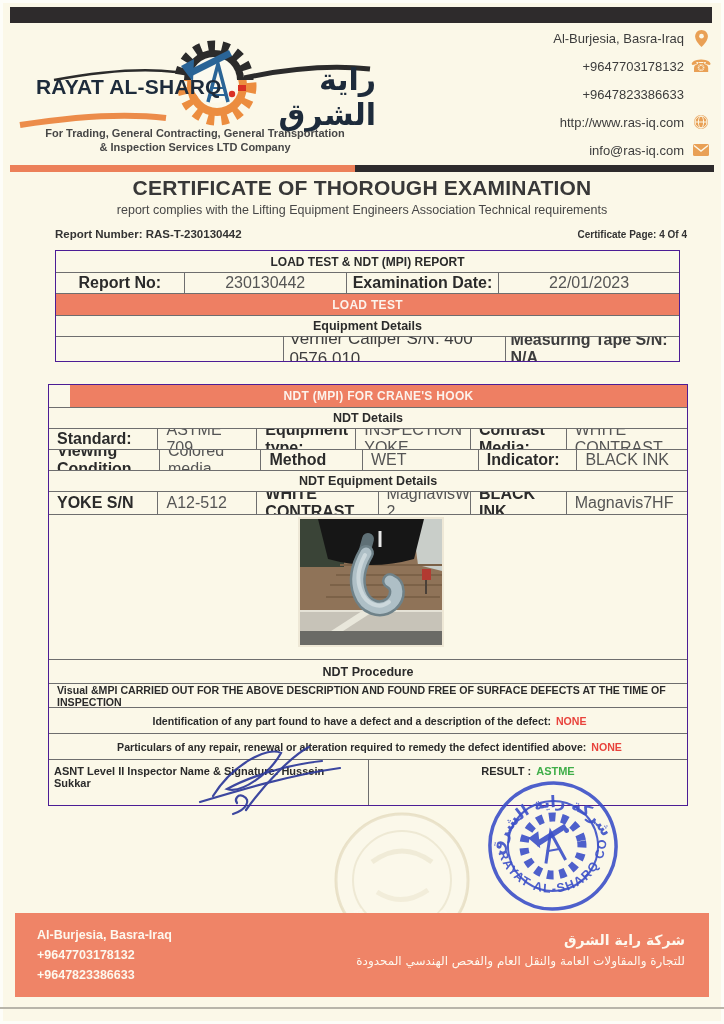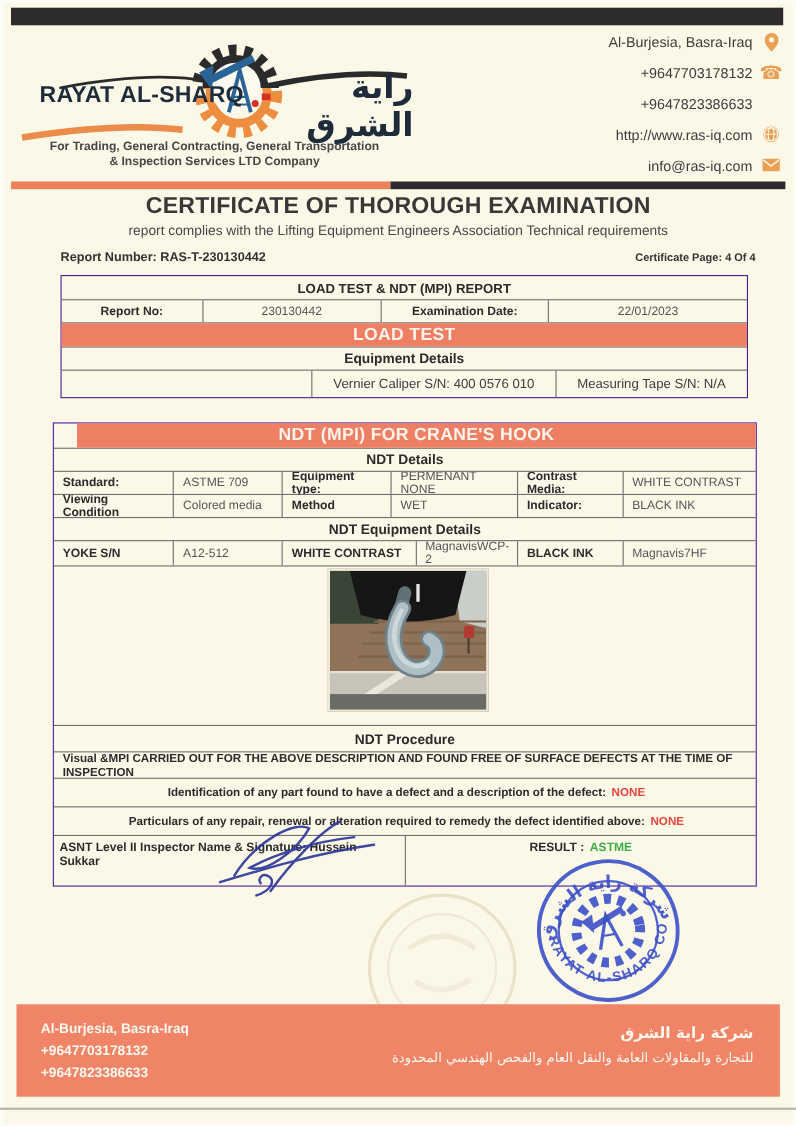--- a/index.html
+++ b/index.html
@@ -27,26 +27,26 @@
          font-weight:800;color:#383838;letter-spacing:.2px;}
   .subtitle{position:absolute;left:0;top:203px;width:724px;text-align:center;font-size:12.5px;color:#474747;}
   .report-line{position:absolute;left:55px;top:228px;width:632px;display:flex;justify-content:space-between;align-items:center;}
   .report-line .l{font-size:11.5px;font-weight:700;color:#333;}
   .report-line .r{font-size:10px;font-weight:700;color:#333;}
   
   .tbl{position:absolute;border:1px solid #4c1d95;box-sizing:border-box;}
   .trow{display:flex;border-top:1px solid #6e6e6e;box-sizing:border-box;}
   .trow.first{border-top:none;}
   .cell{border-left:1px solid #6e6e6e;box-sizing:border-box;display:flex;align-items:center;
-        justify-content:center;font-size:11px;color:#3d3d3d;padding:0 5px;overflow:hidden;}
+        justify-content:center;font-size:16px;color:#3d3d3d;padding:0 5px;overflow:hidden;}
   .cell.nb{border-left:none;}
   .cell.left{justify-content:flex-start;padding-left:8px;}
   .cell.b{font-weight:700;color:#2b2b2b;}
   .cell.v{color:#555;}
-  .banner{background:#ee7f63;color:#fcf3ec;font-weight:700;font-size:16px;letter-spacing:.3px;
+  .banner{background:#ee7f63;color:#fcf3ec;font-weight:700;font-size:12px;letter-spacing:.3px;
           display:flex;align-items:center;justify-content:center;}
   .hdrrow{font-weight:700;font-size:12.5px;color:#2b2b2b;display:flex;align-items:center;justify-content:center;}
   .proc{font-size:10.6px;font-weight:700;color:#2b2b2b;display:flex;align-items:center;padding-left:8px;}
   .none{color:#e8433c;margin-left:5px;font-weight:700;}
   .pass{color:#3fae49;margin-left:5px;font-weight:700;}
   .sig-cell{display:flex;align-items:flex-start;justify-content:center;padding-top:5px;
             font-size:11px;font-weight:700;color:#2b2b2b;box-sizing:border-box;}
   
   .photo{position:absolute;left:298px;top:517px;width:142px;height:126px;border:2px solid #eee8d6;background:#8f7358;}
   
@@ -173,41 +173,41 @@
       <div class="cell v" style="width:29%;">22/01/2023</div>
     </div>
     <div class="trow" style="height:22px;">
       <div class="cell nb banner" style="width:100%;">LOAD TEST</div>
     </div>
     <div class="trow" style="height:21px;">
       <div class="cell nb hdrrow" style="width:100%;">Equipment Details</div>
     </div>
     <div class="trow" style="height:25px;">
       <div class="cell nb" style="width:36.5%;font-size:16px;margin-top:24px;">Load Cell Serial No: 30682 / 25532</div>
-      <div class="cell" style="width:35.5%;font-size:12px;">Vernier Caliper S/N: 400 0576 010</div>
-      <div class="cell" style="width:28%;font-size:12px;">Measuring Tape S/N: N/A</div>
+      <div class="cell" style="width:35.5%;font-size:17px;">Vernier Caliper S/N: 400 0576 010</div>
+      <div class="cell" style="width:28%;font-size:16px;font-weight:bold;">Measuring Tape S/N: N/A</div>
     </div>
   </div>
 
   <div class="tbl" style="left:48px;top:384px;width:640px;">
     <div class="trow first" style="height:22px;">
       <div class="cell nb banner" style="width:100%;margin-left:21px;">NDT (MPI) FOR CRANE'S HOOK</div>
     </div>
     <div class="trow" style="height:21px;">
       <div class="cell nb hdrrow" style="width:100%;">NDT Details</div>
     </div>
     <div class="trow" style="height:21px;font-size:11px;">
       <div class="cell nb left b" style="width:17%;">Standard:</div>
       <div class="cell left v" style="width:15.5%;">ASTME 709</div>
       <div class="cell left b" style="width:15.5%;">Equipment type:</div>
-      <div class="cell left v" style="width:18%;">PERMENANT NONE</div>
+      <div class="cell left v" style="width:18%;">INSPECTION YOKE</div>
       <div class="cell left b" style="width:15%;">Contrast Media:</div>
       <div class="cell left v" style="width:19%;">WHITE CONTRAST</div>
     </div>
-    <div class="trow" style="height:21px;font-size:11px;">
+    <div class="trow" style="height:21px;font-size:11px;gap:11px;">
       <div class="cell nb left b" style="width:17%;">Viewing Condition</div>
       <div class="cell left v" style="width:15.5%;">Colored media</div>
       <div class="cell left b" style="width:15.5%;">Method</div>
       <div class="cell left v" style="width:18%;">WET</div>
       <div class="cell left b" style="width:15%;">Indicator:</div>
       <div class="cell left v" style="width:19%;">BLACK INK</div>
     </div>
     <div class="trow" style="height:21px;">
       <div class="cell nb hdrrow" style="width:100%;">NDT Equipment Details</div>
     </div>

